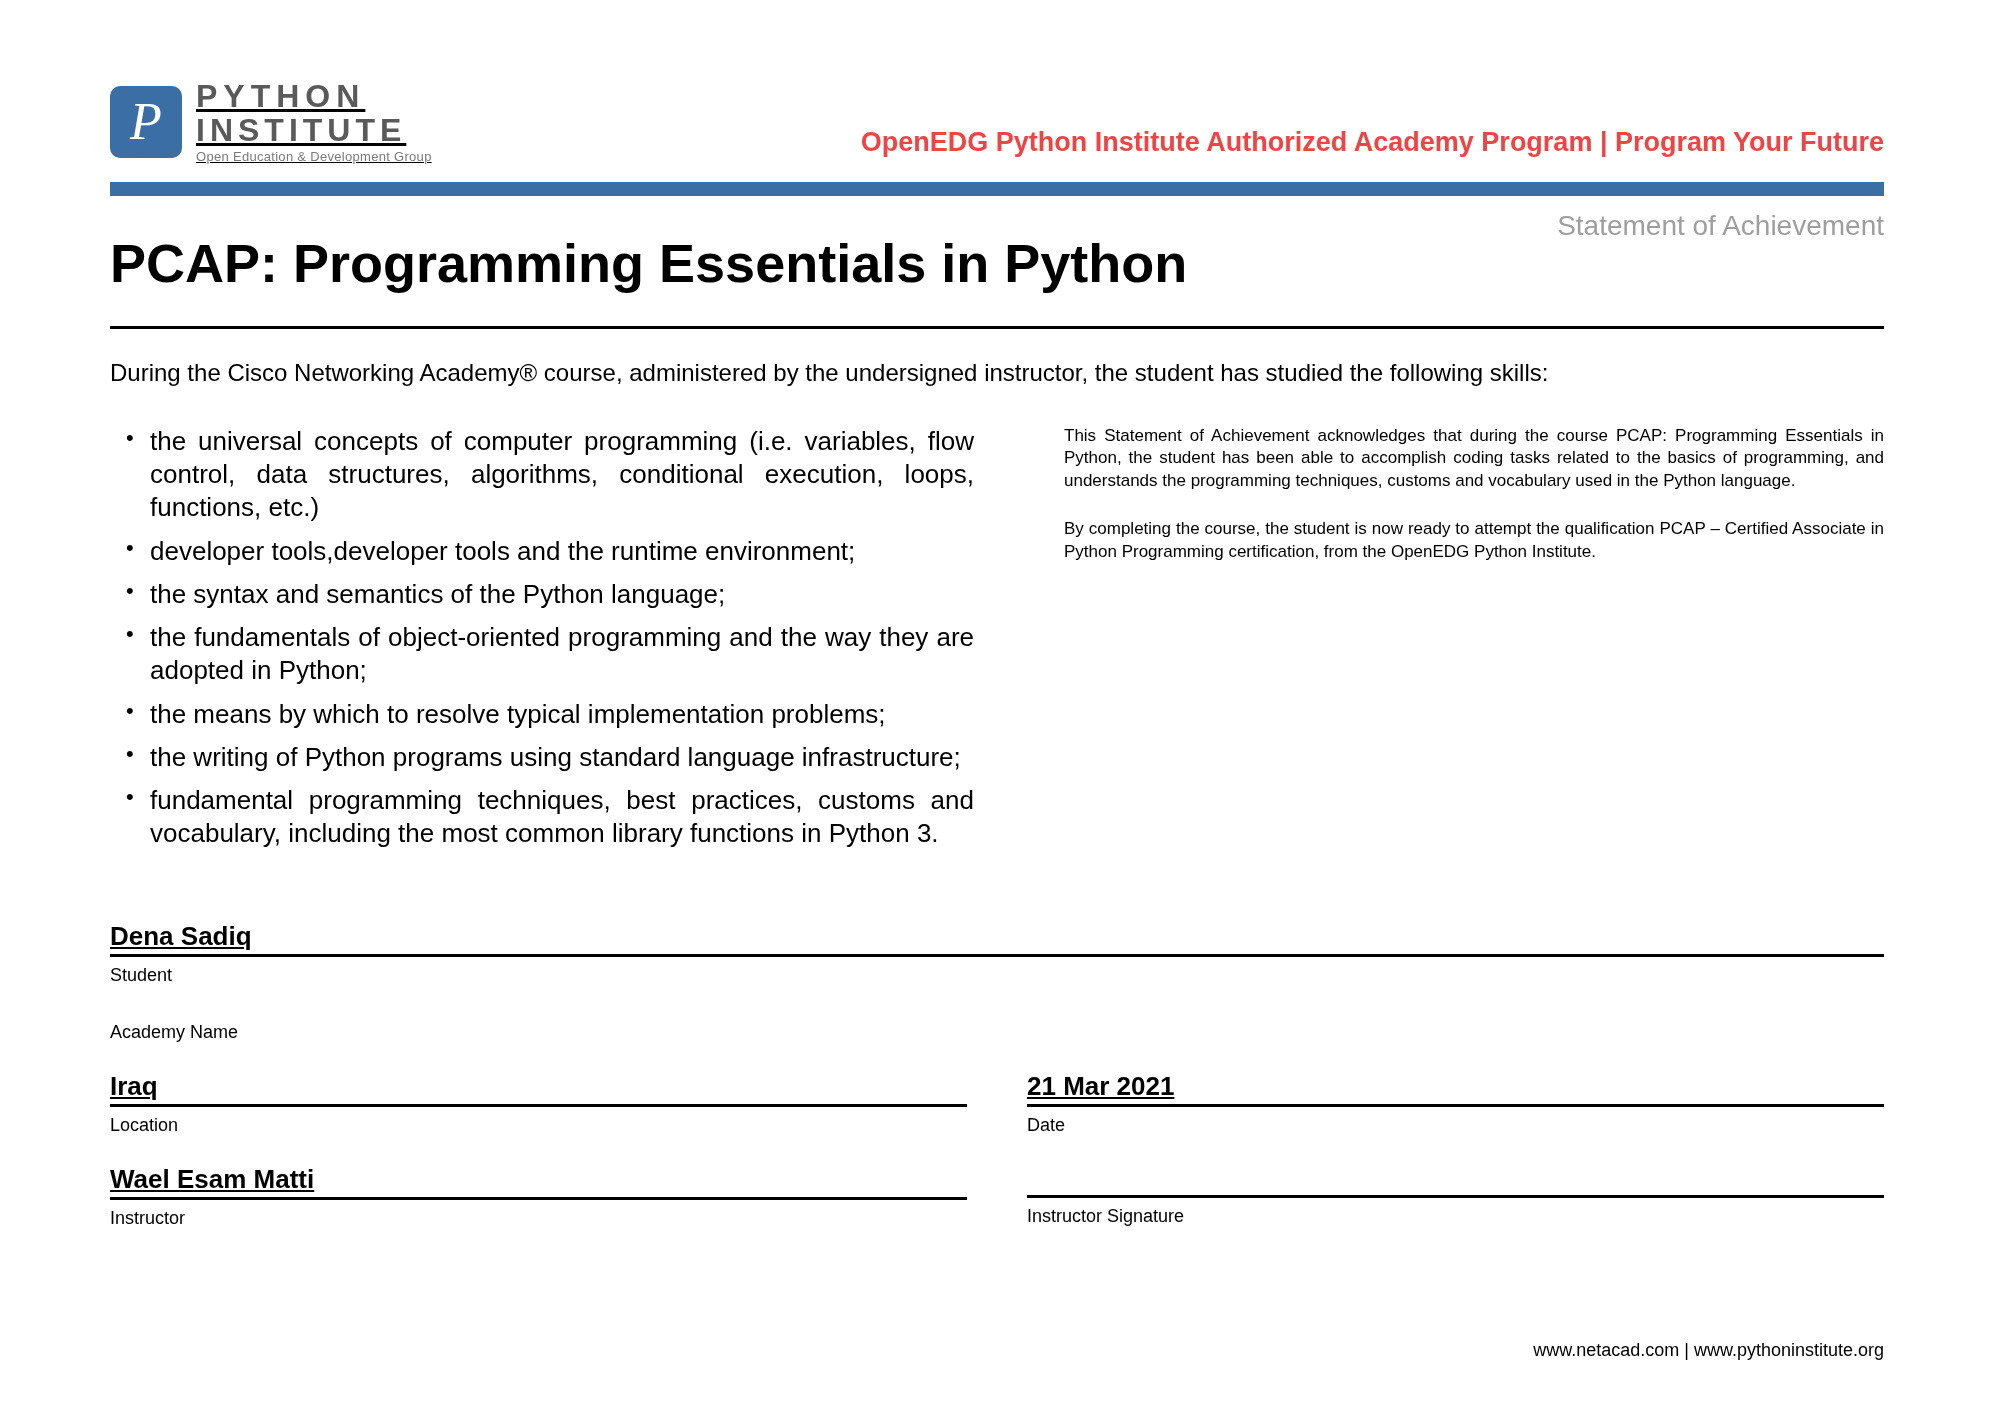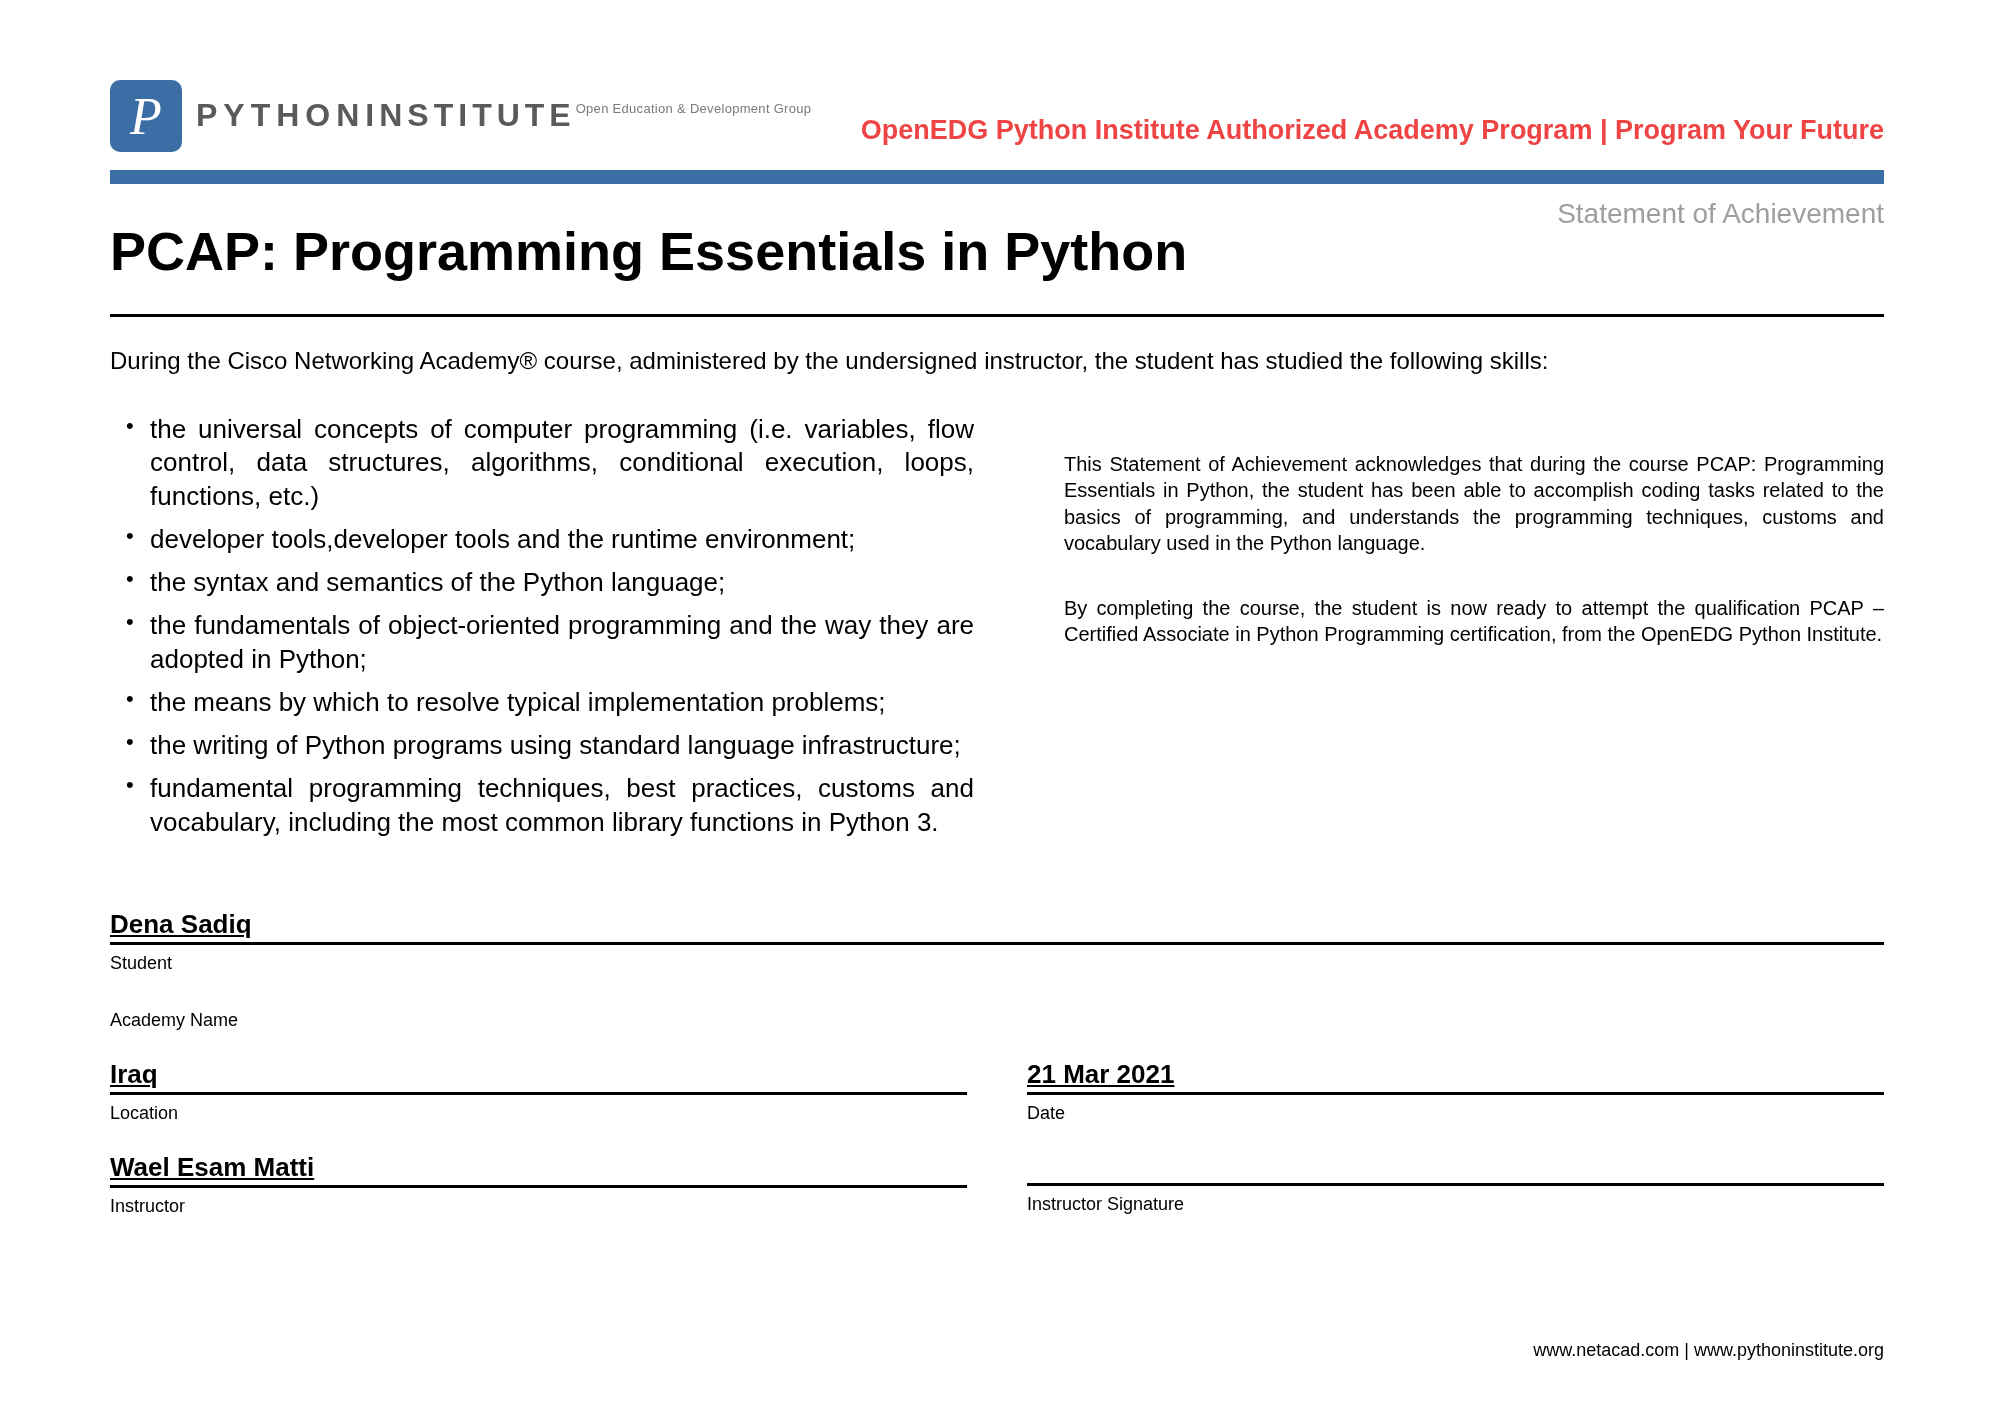--- a/index.html
+++ b/index.html
@@ -36,22 +36,23 @@
     align-items: center;
     justify-content: center;
     color: #fff;
     font-style: italic;
     font-family: Georgia, 'Times New Roman', serif;
     font-size: 52px;
     font-weight: 400;
   }
   .logo-text {
     display: flex;
-    flex-direction: row;
+    flex-direction: column;
     line-height: 1.05;
+    text-decoration: underline;
   }
   .logo-line1 {
     font-size: 32px;
     font-weight: 700;
     letter-spacing: 6px;
     color: #5a5a5a;
   }
   .logo-line2 {
     font-size: 32px;
     font-weight: 700;
@@ -118,25 +119,24 @@
     line-height: 1.28;
   }
   ul.skills li::before {
     content: "•";
     position: absolute;
     left: -24px;
     top: -1px;
     font-size: 22px;
   }
   .para {
-    font-size: 20px;
+    font-size: 17px;
     text-align: justify;
     line-height: 1.32;
     margin-bottom: 26px;
-    margin-top: 38px;
   }
   .fields {
     margin-top: 60px;
   }
   .field-row {
     display: flex;
     gap: 60px;
     margin-bottom: 28px;
   }
   .field {

